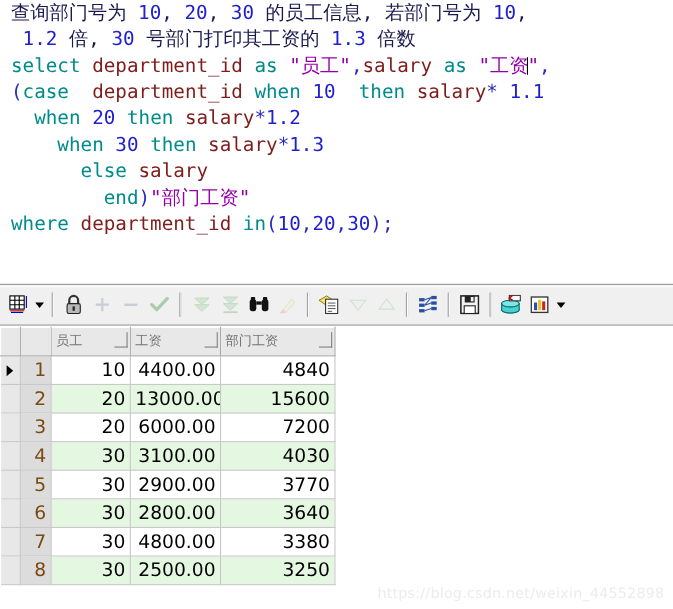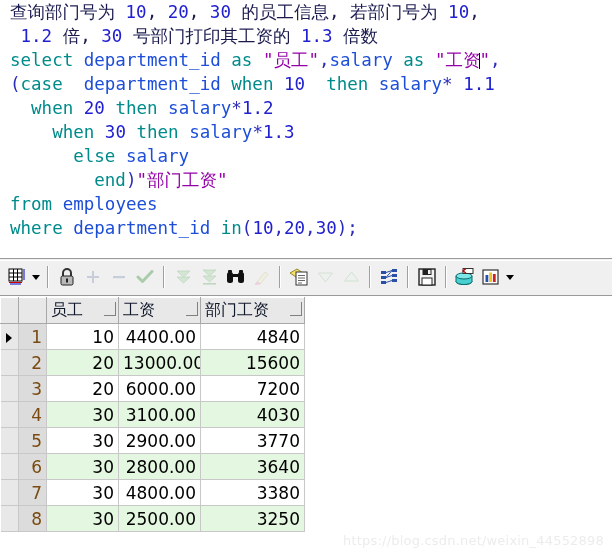--- a/index.html
+++ b/index.html
@@ -30,21 +30,21 @@
     font-size: 17.5px;
     line-height: 24px;
     height: 24px;
     white-space: pre;
     color: #00008b;
     padding-left: 10px;
   }
   .cmt      { color: #1a1a4e; }
   .cmt-num  { color: #2020d0; }
   .kw       { color: #008b8b; }
-  .ident    { color: #1d4ed8; }
+  .ident    { color: #7f1d1d; }
   .num      { color: #2020d0; }
   .str      { color: #9400a8; }
   .punc     { color: #2b2bbb; }
   .caret {
     display: inline-block;
     width: 1px;
     height: 16px;
     background: #000000;
     vertical-align: -3px;
     margin: 0 -1px;
@@ -127,22 +127,22 @@
   .col-dept   { width: 104px; }
 
   #grid thead th {
     background: #e8e8e8;
     border-top: 1px solid #ffffff;
     border-left: 1px solid #ffffff;
     border-right: 1px solid #a8a8a8;
     border-bottom: 1px solid #a8a8a8;
     font-weight: normal;
     text-align: left;
-    color: #0f172a;
-    font-size: 16px;
+    color: #737373;
+    font-size: 12px;
     position: relative;
   }
   #grid thead th.hdr-col::after {
     content: "";
     position: absolute;
     right: 2px;
     top: 4px;
     width: 11px;
     height: 13px;
     border-right: 1px solid #808080;
@@ -200,21 +200,20 @@
       <div class="code-line"><span class="cmt">查询部门号为 </span><span class="cmt-num">10</span><span class="cmt">, </span><span class="cmt-num">20</span><span class="cmt">, </span><span class="cmt-num">30</span><span class="cmt"> 的员工信息, 若部门号为 </span><span class="cmt-num">10</span><span class="cmt">,</span></div>
       <div class="code-line"><span class="cmt"> </span><span class="cmt-num">1.2</span><span class="cmt"> 倍, </span><span class="cmt-num">30</span><span class="cmt"> 号部门打印其工资的 </span><span class="cmt-num">1.3</span><span class="cmt"> 倍数</span></div>
     </div>
   <div id="sql-block">
       <div class="code-line"><span class="kw">select</span><span class="punc"> </span><span class="ident">department_id</span><span class="punc"> </span><span class="kw">as</span><span class="punc"> </span><span class="str">"员工"</span><span class="punc">,</span><span class="ident">salary</span><span class="punc"> </span><span class="kw">as</span><span class="punc"> </span><span class="str">"工资</span><span class="caret"></span><span class="str">"</span><span class="punc">,</span></div>
       <div class="code-line"><span class="punc">(</span><span class="kw">case</span><span class="punc">  </span><span class="ident">department_id</span><span class="punc"> </span><span class="kw">when</span><span class="punc"> </span><span class="num">10</span><span class="punc">  </span><span class="kw">then</span><span class="punc"> </span><span class="ident">salary</span><span class="punc">*</span><span class="punc"> </span><span class="num">1.1</span></div>
       <div class="code-line"><span class="punc">  </span><span class="kw">when</span><span class="punc"> </span><span class="num">20</span><span class="punc"> </span><span class="kw">then</span><span class="punc"> </span><span class="ident">salary</span><span class="punc">*</span><span class="num">1.2</span></div>
       <div class="code-line"><span class="punc">    </span><span class="kw">when</span><span class="punc"> </span><span class="num">30</span><span class="punc"> </span><span class="kw">then</span><span class="punc"> </span><span class="ident">salary</span><span class="punc">*</span><span class="num">1.3</span></div>
       <div class="code-line"><span class="punc">      </span><span class="kw">else</span><span class="punc"> </span><span class="ident">salary</span></div>
       <div class="code-line"><span class="punc">        </span><span class="kw">end</span><span class="punc">)</span><span class="str">"部门工资"</span></div>
-      <div class="code-line"><span class="kw">from</span><span class="punc"> </span><span class="ident">employees</span></div>
       <div class="code-line"><span class="kw">where</span><span class="punc"> </span><span class="ident">department_id</span><span class="punc"> </span><span class="kw">in</span><span class="punc">(</span><span class="num">10</span><span class="punc">,</span><span class="num">20</span><span class="punc">,</span><span class="num">30</span><span class="punc">);</span></div>
     </div>
 </div>
 
 <div id="toolbar">
     <div class="tb-btn">
       <svg width="20" height="20" viewBox="0 0 20 20" style="opacity: 1;">
         <rect x="2" y="2" width="13" height="12" fill="#fff" stroke="#000" stroke-width="1"></rect>
         <line x1="2" y1="6" x2="15" y2="6" stroke="#000" stroke-width="1"></line>
         <line x1="2" y1="10" x2="15" y2="10" stroke="#000" stroke-width="1"></line>

